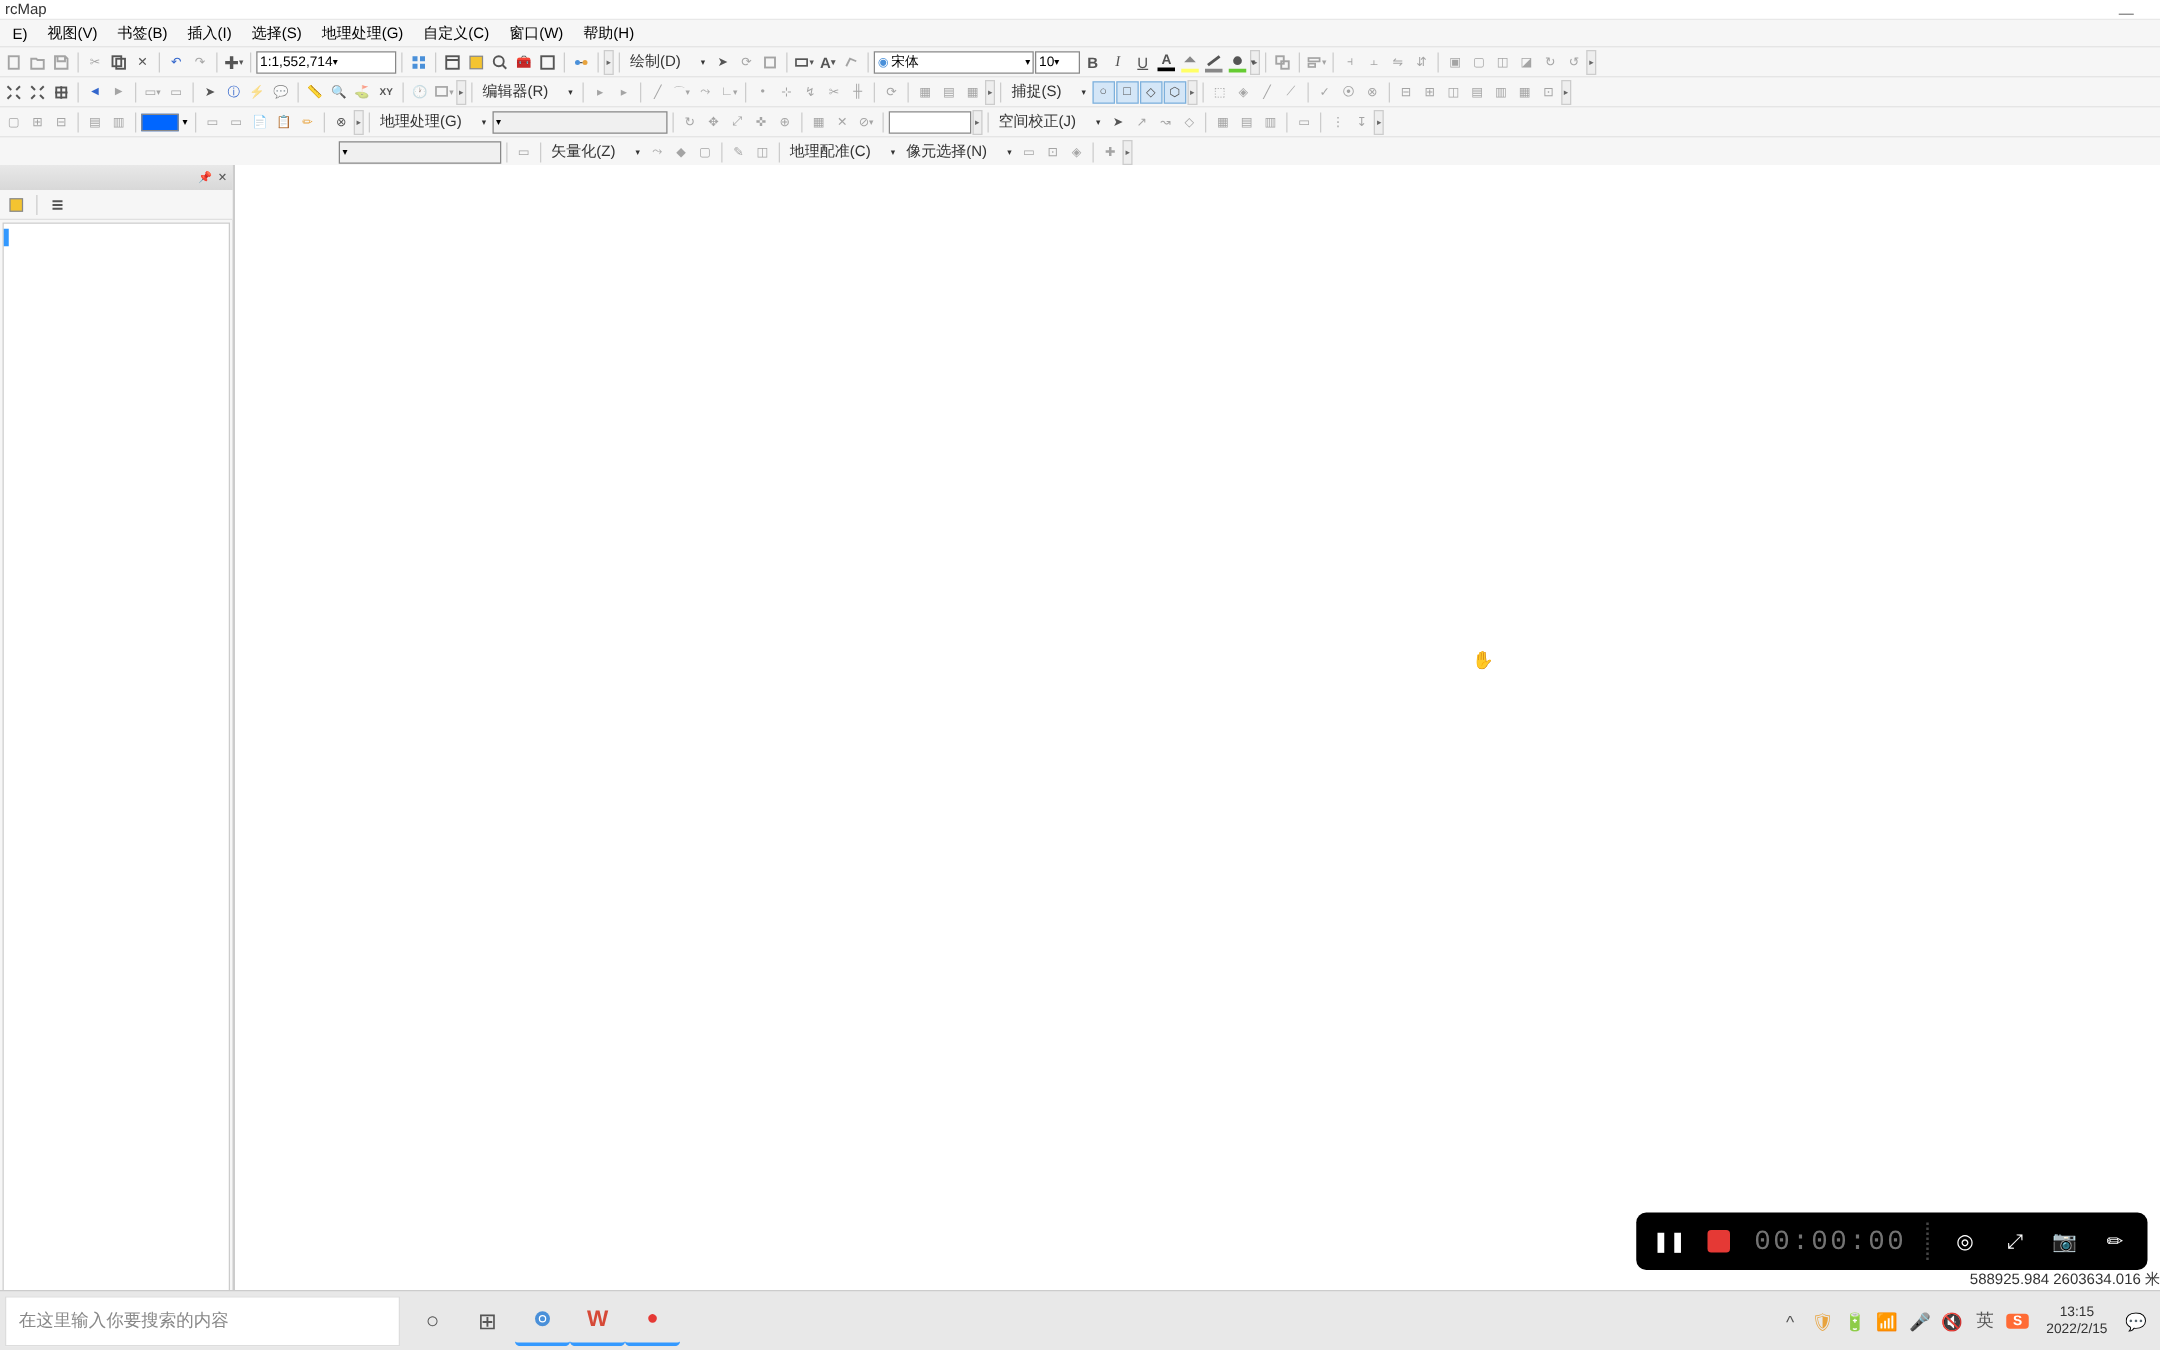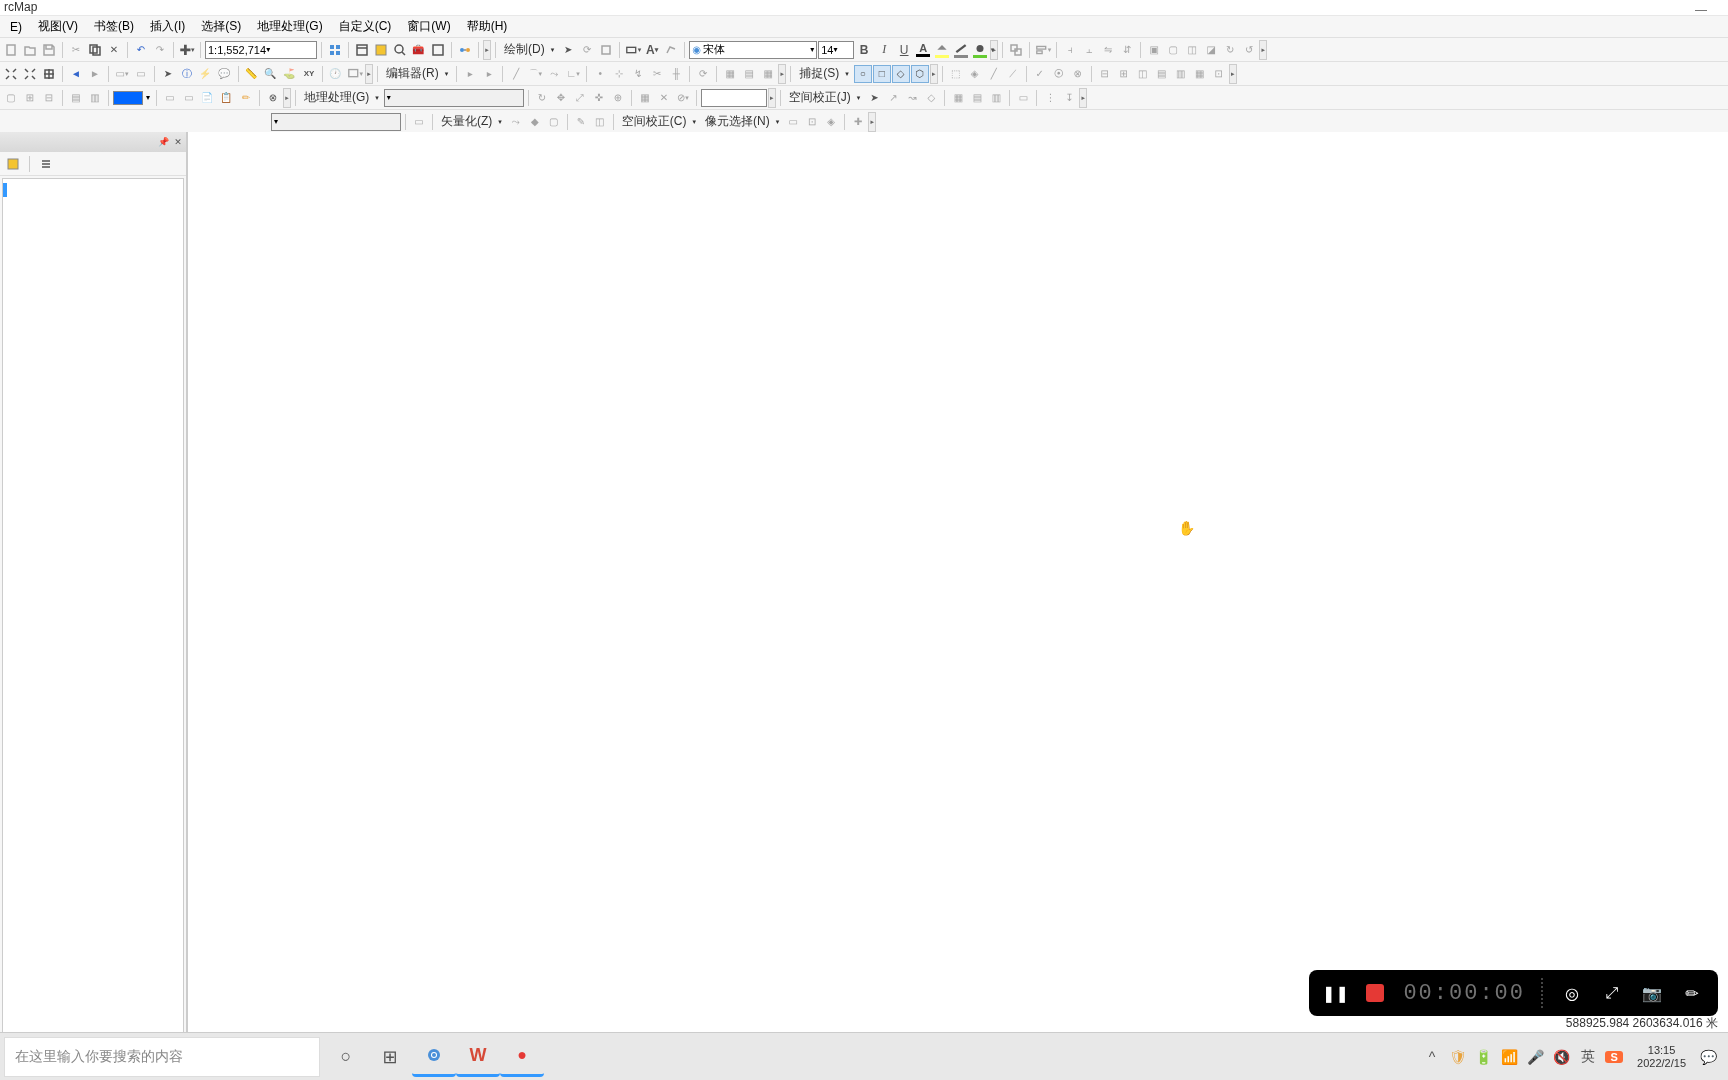--- a/index.html
+++ b/index.html
@@ -13,42 +13,42 @@
 .menu-bar { height: 22px; background: #f6f6f6; display: flex; align-items: center; padding: 0 2px; border-bottom: 1px solid #e0e0e0; }
 .menu-item { font-size: 12px; padding: 2px 8px; color: #000; cursor: default; }
 
 .toolbar { height: 24px; background: #f6f6f6; display: flex; align-items: center; padding: 0 2px; border-bottom: 1px solid #e0e0e0; gap: 1px; }
 .tool-btn { width: 18px; height: 18px; display: flex; align-items: center; justify-content: center; border: 1px solid transparent; background: #f6f6f6; color: #555; font-size: 10px; }
 .tool-btn.disabled { opacity: 0.5; }
 .tool-btn.active { background: #d4e6f7; border: 1px solid #7db0dc; }
 .tool-sep { width: 1px; height: 16px; background: #ccc; margin: 0 3px; }
 .tool-input { height: 18px; font-size: 11px; padding: 0 2px; border: 1px solid #888; background: #fff; }
 .tool-combo { height: 18px; font-size: 11px; border: 1px solid #888; background: #fff; display: flex; align-items: center; padding: 0 2px; }
-.tool-dd { font-size: 12px; padding: 2px 4px; color: #333; display: flex; align-items: center; gap: 6px; }
+.tool-dd { font-size: 12px; padding: 2px 4px; color: #333; display: flex; align-items: center; gap: 16px; }
 .tool-dd .caret { font-size: 7px; }
 .color-swatch { width: 30px; height: 14px; border: 1px solid #888; }
 .overflow-btn { width: 8px; height: 20px; background: #eee; border: 1px solid #ccc; font-size: 7px; display: flex; align-items: center; justify-content: center; color: #666; }
 
 .main-area { position: absolute; top: 132px; left: 0; right: 0; bottom: 0; display: flex; }
 
 .toc-panel { width: 188px; background: #f6f6f6; border-right: 2px solid #ccc; display: flex; flex-direction: column; }
 .toc-header { height: 20px; background: linear-gradient(#e8e8e8, #d8d8d8); display: flex; align-items: center; justify-content: flex-end; padding: 0 2px; gap: 2px; }
 .toc-hdr-btn { width: 12px; height: 12px; font-size: 9px; display: flex; align-items: center; justify-content: center; color: #555; }
 .toc-toolbar { height: 24px; background: #f6f6f6; display: flex; align-items: center; padding: 2px 4px; gap: 4px; border-bottom: 1px solid #e0e0e0; }
 .toc-body { flex: 1; background: #fff; margin: 2px; border: 1px solid #ccc; position: relative; }
 .toc-sel { position: absolute; top: 4px; left: 0; width: 4px; height: 14px; background: #3399ff; }
 
 .map-view { flex: 1; background: #fff; position: relative; }
 .view-tabs { position: absolute; bottom: 0; left: 0; height: 18px; display: flex; align-items: center; background: #f6f6f6; border-top: 1px solid #ccc; width: 100%; padding: 0 4px; gap: 2px; }
 .view-tab-btn { width: 14px; height: 14px; border: 1px solid #bbb; background: #fff; font-size: 8px; display: flex; align-items: center; justify-content: center; }
 .scroll-track { flex: 1; height: 14px; background: #e8e8e8; border: 1px solid #ccc; margin-left: 4px; }
 
 .cursor-icon { position: absolute; font-size: 14px; color: #333; }
 
-.status-bar { position: absolute; bottom: 48px; right: 10px; font-size: 12px; color: #333; }
+.status-bar { position: absolute; bottom: 48px; right: 0; font-size: 12px; color: #333; }
 
 .taskbar { position: absolute; bottom: 0; left: 0; right: 0; height: 48px; background: #e8e8e8; display: flex; align-items: center; border-top: 1px solid #ccc; }
 .search-box { width: 316px; height: 40px; background: #fff; margin: 4px; display: flex; align-items: center; padding: 0 10px; font-size: 14px; color: #888; border: 1px solid #ddd; }
 .task-btn { width: 44px; height: 40px; display: flex; align-items: center; justify-content: center; font-size: 18px; color: #555; }
 .task-app { width: 44px; height: 40px; display: flex; align-items: center; justify-content: center; border-radius: 4px; }
 .task-app.active { border-bottom: 3px solid #3399ff; }
 .tray { margin-left: auto; display: flex; align-items: center; gap: 8px; padding: 0 10px; }
 .tray-icon { font-size: 14px; color: #555; width: 18px; text-align: center; }
 .clock { text-align: center; font-size: 11px; line-height: 13px; color: #333; padding: 0 6px; }
 
@@ -194,21 +194,21 @@
         <path d="M3 10l3-6 5 2"></path>
       </svg>
     </div>
   <div class="tool-sep"></div>
   <div class="tool-combo" style="width:128px">
     <span style="color:#4a90d9;font-size:10px">◉</span>
     <span style="flex:1;padding-left:2px">宋体</span>
     <span style="font-size:8px">▾</span>
   </div>
   <div class="tool-combo" style="width:36px">
-    <span>14</span>
+    <span>10</span>
     <span style="font-size:8px">▾</span>
   </div>
   <div class="font-style-group">
     <div class="tool-btn bold-btn">B</div>
     <div class="tool-btn italic-btn">I</div>
     <div class="tool-btn underline-btn">U</div>
   </div>
   <div class="tool-btn color-under">
       <span style="font-size:11px;font-weight:bold">A</span>
       <div class="bar" style="background:#000"></div>
@@ -453,21 +453,21 @@
       <span class="caret">▾</span>
     </div>
   <div class="tool-btn disabled">⤳</div>
   <div class="tool-btn disabled">◆</div>
   <div class="tool-btn disabled">▢</div>
   <div class="tool-sep"></div>
   <div class="tool-btn disabled">✎</div>
   <div class="tool-btn disabled">◫</div>
   <div class="tool-sep"></div>
   <div class="tool-dd">
-      <span>空间校正(C)</span>
+      <span>地理配准(C)</span>
       <span class="caret">▾</span>
     </div>
   <div class="tool-dd">
       <span>像元选择(N)</span>
       <span class="caret">▾</span>
     </div>
   <div class="tool-btn disabled">▭</div>
   <div class="tool-btn disabled">⊡</div>
   <div class="tool-btn disabled">◈</div>
   <div class="tool-sep"></div>

